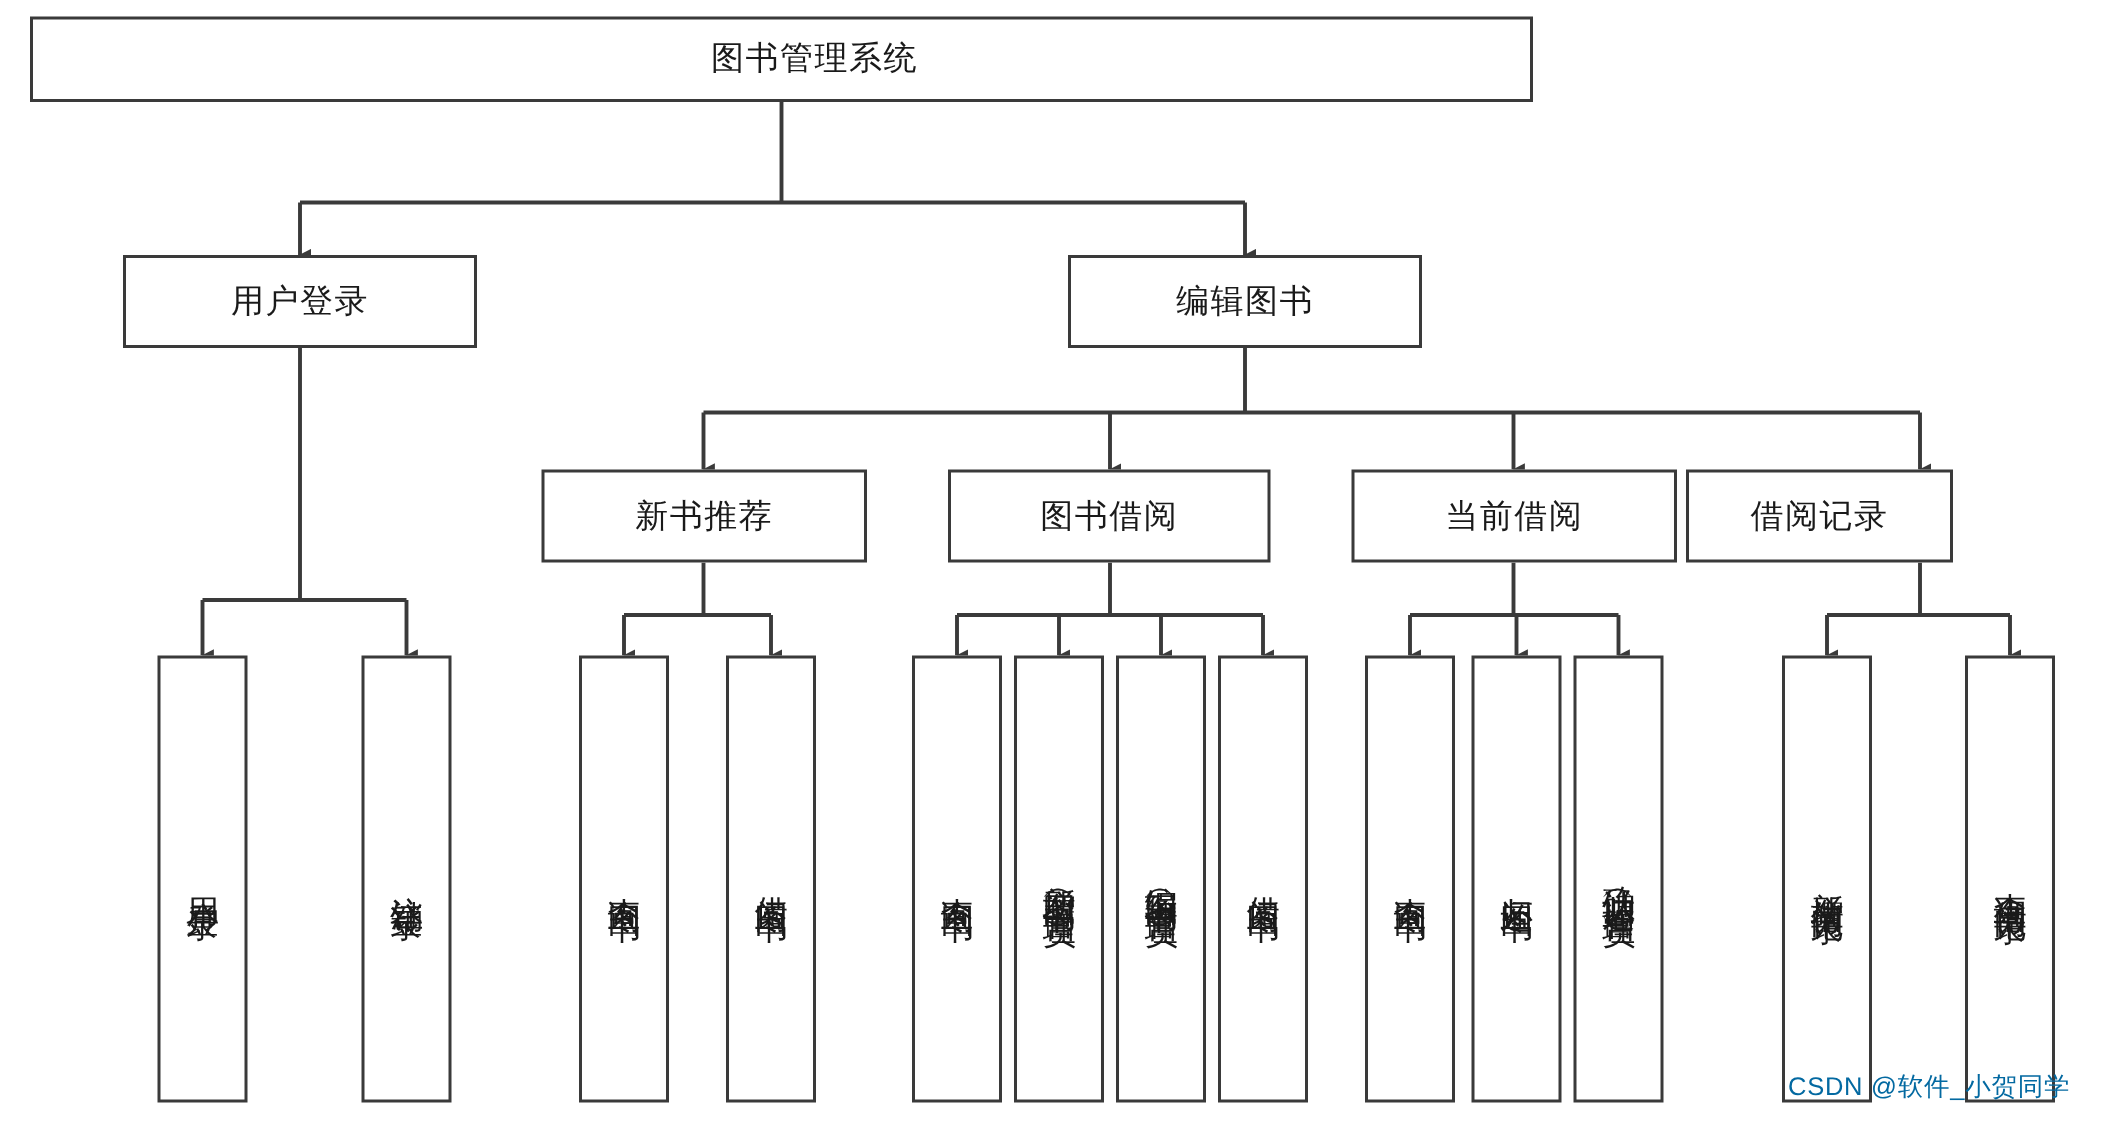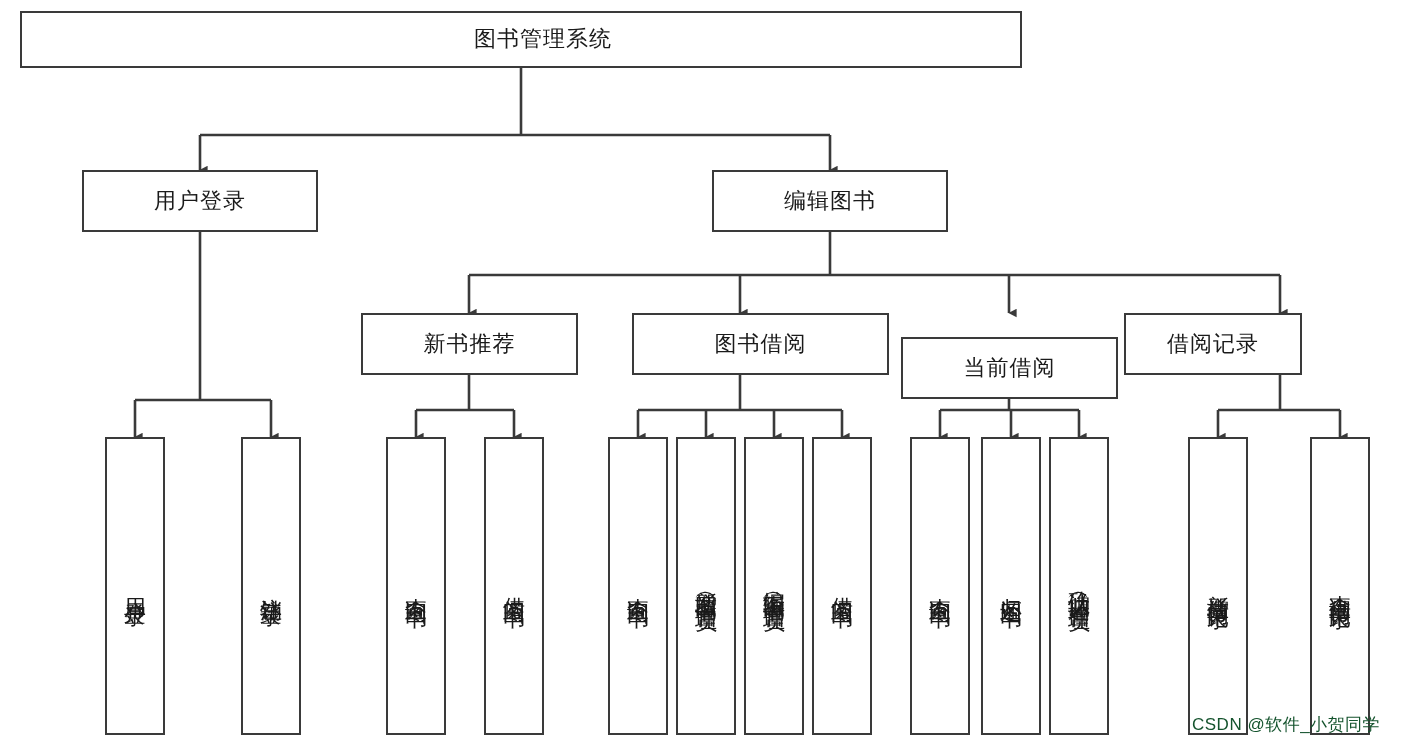--- a/index.html
+++ b/index.html
@@ -45,21 +45,21 @@
   #edges {
     position: absolute;
     left: 0;
     top: 0;
     width: 1405px;
     height: 747px;
     pointer-events: none;
   }
   .watermark {
     position: absolute;
-    color: #14532d;
+    color: #0369a1;
     font-size: 17px;
     white-space: nowrap;
     letter-spacing: 0.5px;
   }
 </style>
 </head>
 <body>
 
 <div id="canvas">
 
@@ -112,24 +112,24 @@
       </div>
       <div class="node horiz" style="left: 82px; top: 170px; width: 236px; height: 62px;">
         <span>用户登录</span>
       </div>
       <div class="node horiz" style="left: 712px; top: 170px; width: 236px; height: 62px;">
         <span>编辑图书</span>
       </div>
       <div class="node horiz" style="left: 361px; top: 313px; width: 217px; height: 62px;">
         <span>新书推荐</span>
       </div>
-      <div class="node horiz" style="left: 632px; top: 313px; width: 257px; height: 62px;">
+      <div class="node horiz" style="left: 632px; top: 313px; width: 215px; height: 62px;">
         <span>图书借阅</span>
       </div>
-      <div class="node horiz" style="left: 901px; top: 313px; width: 217px; height: 62px; margin-top: 24px;">
+      <div class="node horiz" style="left: 901px; top: 313px; width: 217px; height: 62px;">
         <span>当前借阅</span>
       </div>
       <div class="node horiz" style="left: 1124px; top: 313px; width: 178px; height: 62px;">
         <span>借阅记录</span>
       </div>
       <div class="node vert" style="left: 105px; top: 437px; width: 60px; height: 298px;">
         <span>用户登录</span>
       </div>
       <div class="node vert" style="left: 241px; top: 437px; width: 60px; height: 298px;">
         <span>注销登录</span>

